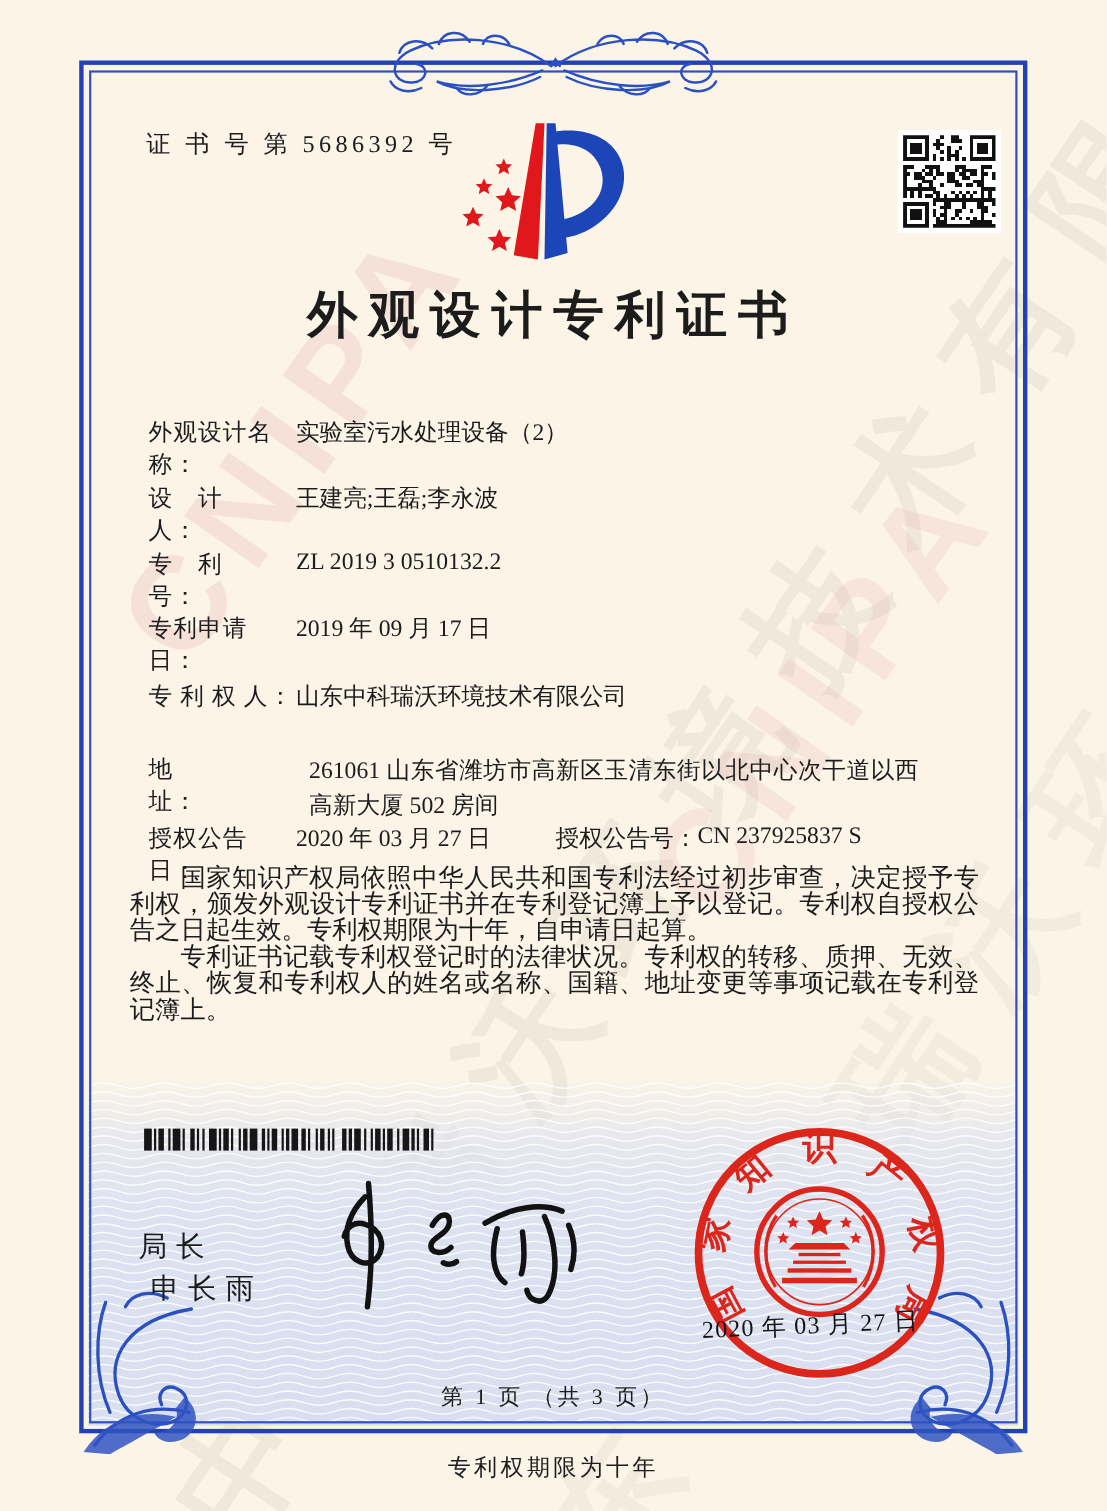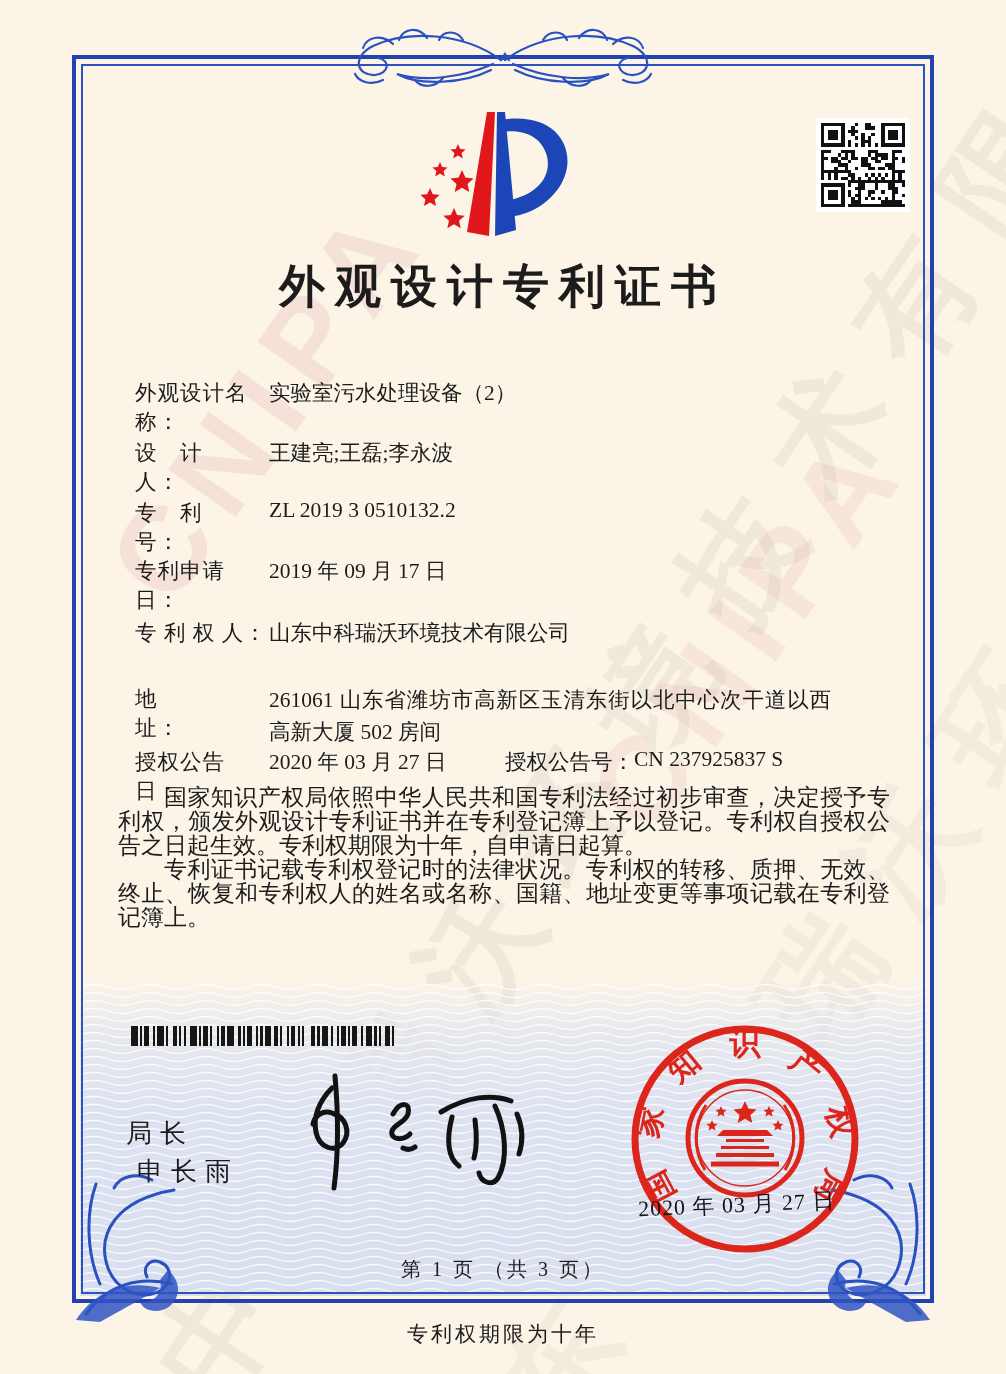--- a/index.html
+++ b/index.html
@@ -29,21 +29,21 @@
   .qr-box{position:absolute;left:816px;top:118px;width:94px;height:94px;background:#ffffff;z-index:5;
           display:flex;align-items:center;justify-content:center;}
   .title{position:absolute;left:0;right:0;top:256px;text-align:center;font-size:46px;font-weight:bold;letter-spacing:10px;z-index:5;}
 
   
   .row{position:absolute;left:135px;display:flex;font-size:21.5px;z-index:5;align-items:flex-start;}
   .row .lbl{flex:none;width:134px;letter-spacing:1px;}
   .row .val{margin-left:0px;}
   .r-name{top:378px;}  .r-designer{top:438px;}  .r-patno{top:498px;}
   .r-filing{top:556px;} .r-patentee{top:618px;}
-  .r-address{top:684px;width:700px;}
+  .r-address{top:684px;width:700px;gap:12px;}
   .r-address .val{width:562px;line-height:32px;text-align:justify;}
   .r-grant{top:747px;width:760px;}
   .r-grant .col-a{flex:none;width:370px;display:flex;}
   .r-grant .col-b{display:flex;text-align:center;}
 
   
   .notice{position:absolute;left:118px;top:786px;width:772px;font-size:23px;line-height:24px;text-align:justify;z-index:5;}
   .notice p{margin:0;text-indent:2em;}
 
   
@@ -159,20 +159,21 @@
     <g stroke="#2b50c0" stroke-width="3" fill="none" stroke-linecap="round">
       <path d="M118,18 C60,28 40,62 52,96 C60,118 84,128 102,120 C116,113 118,96 104,90 C94,86 86,95 91,105"></path>
       <path d="M40,12 C30,40 30,80 44,112"></path>
       <path d="M30,142 C52,112 84,104 116,112"></path>
       <path d="M96,8 C80,0 64,4 58,16"></path>
     </g>
     <path d="M20,148 C40,118 70,108 104,116 C84,128 58,142 44,150 Z" fill="#2f54c2" opacity="0.85"></path>
     <path d="M112,98 C124,108 126,124 114,134 C104,142 88,140 84,130 C96,132 108,122 104,108 Z" fill="#2f54c2" opacity="0.85"></path>
   </svg>
 
+  <div class="cert-no">证 书 号 第 5686392 号</div>
 
   <svg class="logo" width="190" height="152" viewBox="0 0 190 152">
     <g fill="#e0181c">
       <path d="M50,48 l2.2,5 5.4,0.5 -4,3.6 1.2,5.3 -4.8,-2.8 -4.8,2.8 1.2,-5.3 -4,-3.6 5.4,-0.5 Z"></path>
       <path d="M32,66 l2.2,5 5.4,0.5 -4,3.6 1.2,5.3 -4.8,-2.8 -4.8,2.8 1.2,-5.3 -4,-3.6 5.4,-0.5 Z"></path>
       <path d="M54,74 l3.4,7.6 8.2,0.8 -6.1,5.5 1.8,8 -7.3,-4.2 -7.3,4.2 1.8,-8 -6.1,-5.5 8.2,-0.8 Z"></path>
       <path d="M22,92 l2.8,6.2 6.8,0.6 -5,4.6 1.5,6.6 -6.1,-3.5 -6.1,3.5 1.5,-6.6 -5,-4.6 6.8,-0.6 Z"></path>
       <path d="M46,112 l3.1,7 7.6,0.7 -5.7,5.1 1.7,7.4 -6.7,-3.9 -6.7,3.9 1.7,-7.4 -5.7,-5.1 7.6,-0.7 Z"></path>
       <path d="M79,16 L87,16 L81,140 L59,136 Z"></path>
     </g>

